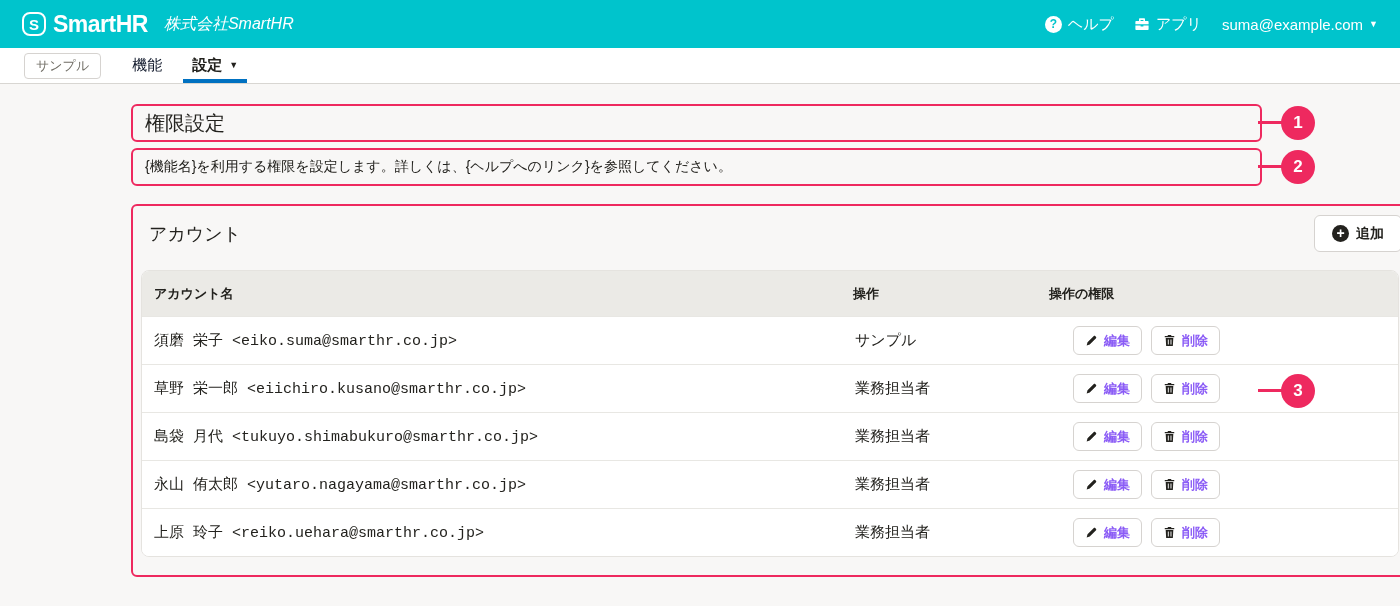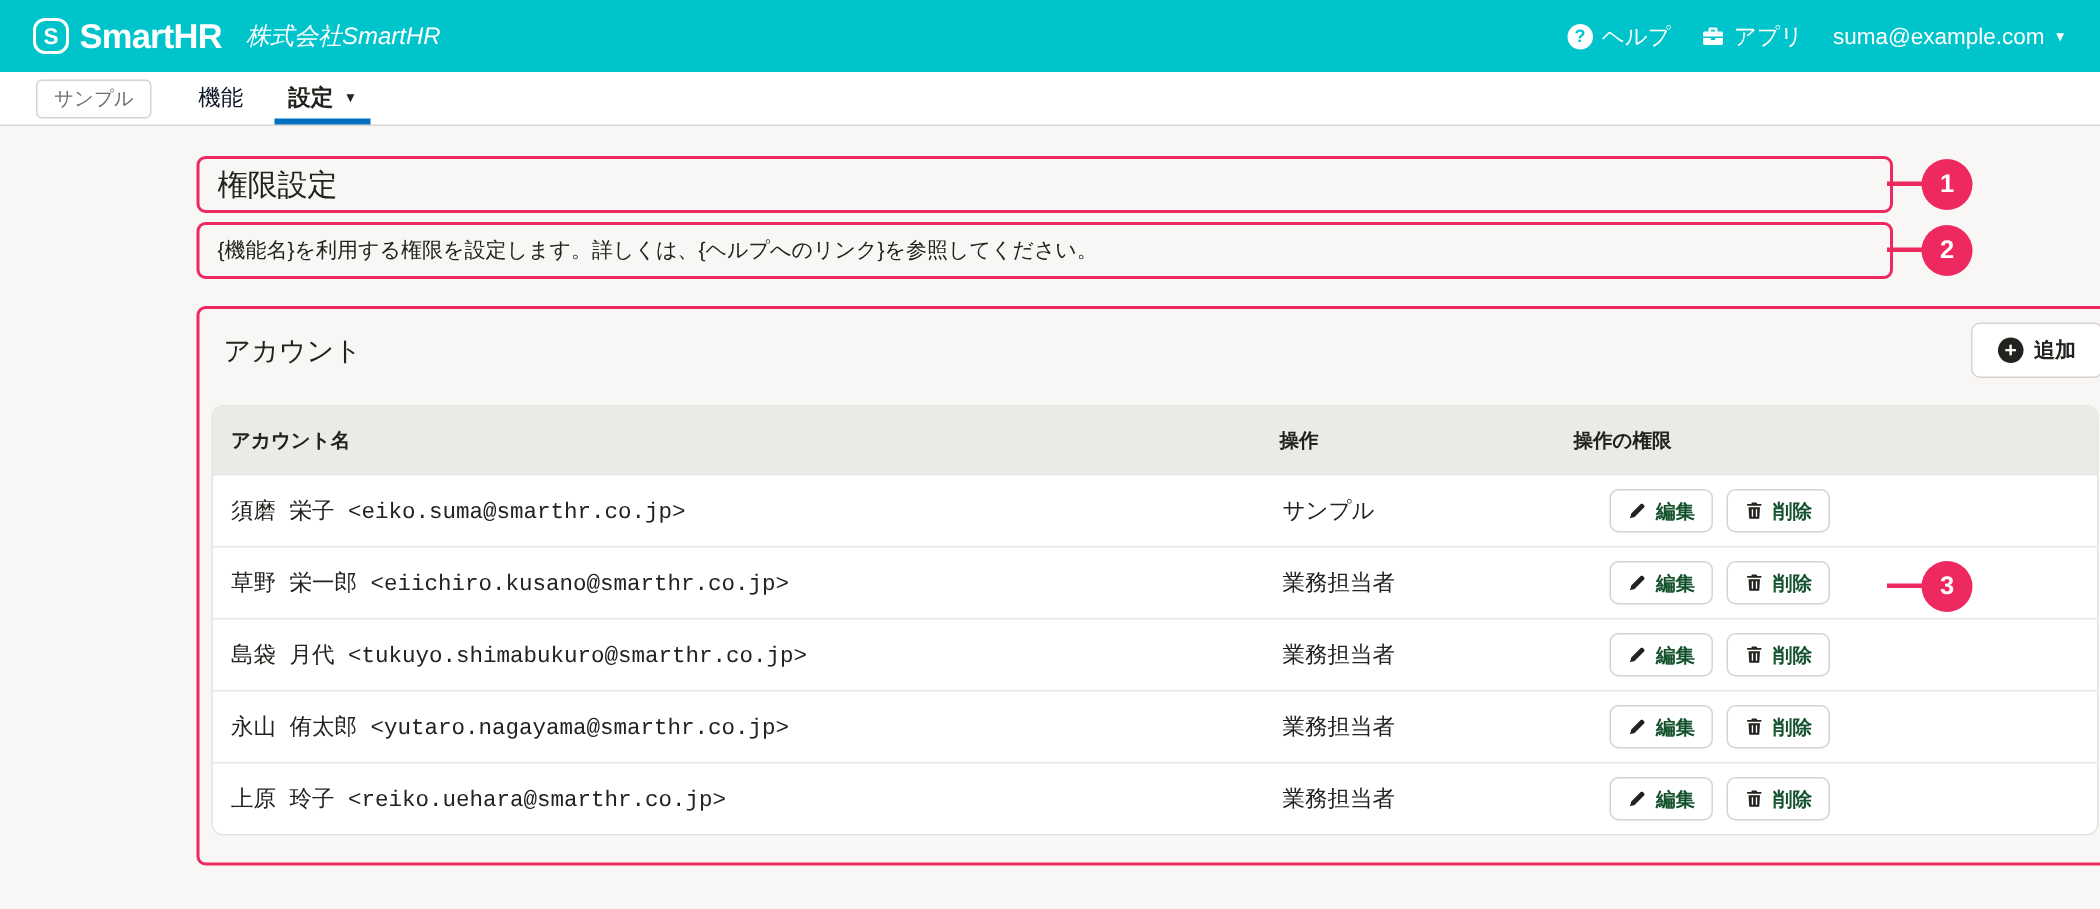--- a/index.html
+++ b/index.html
@@ -104,21 +104,21 @@
   .t-head { background:#ebeae6; height:45px; font-size:13px; font-weight:bold; }
   .t-head .t-cell { padding-left:12px; }
   .t-head .t-cell.actions { padding-left:10px; }
   .t-body-row { height:48px; background:#fff; border-top:1px solid #e8e7e3; font-size:15px;font-family:Liberation Mono, monospace; }
   .t-cell { padding-left:12px; }
   .t-cell.actions { padding-left:36px; display:flex; gap:9px; }
   .mini-button {
     display:inline-flex; align-items:center; gap:6px;
     height:29px; padding:0 11px; background:#fff;
     border:1px solid #d6d3d0; border-radius:6px;
-    font-size:13px; font-weight:bold; color:#14532d; cursor:pointer;
+    font-size:13px; font-weight:bold; color:#8b5cf6; cursor:pointer;
     font-family:inherit;
   }
   .mini-button svg { display:block; }
 </style>
 </head>
 <body>
 
 <header class="topbar">
   <div class="topbar-left">
     <span class="logo">

